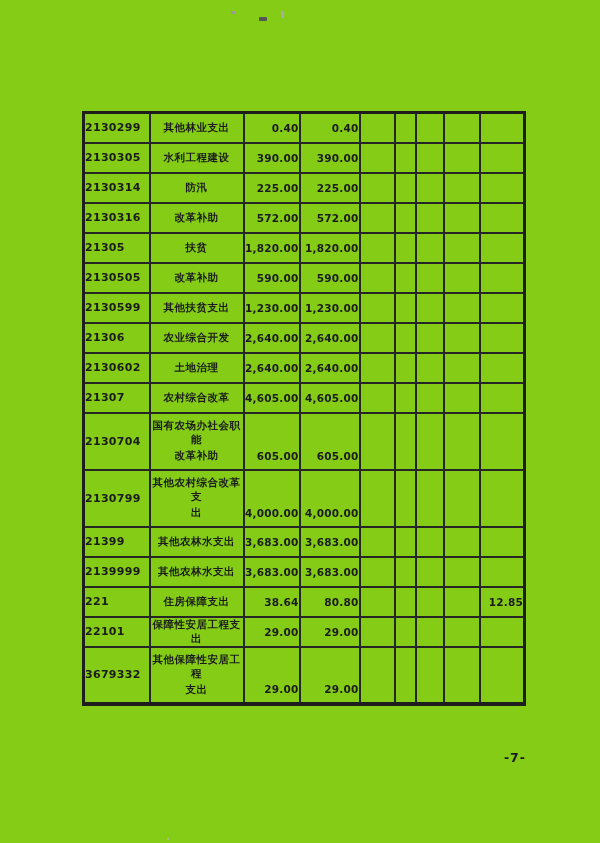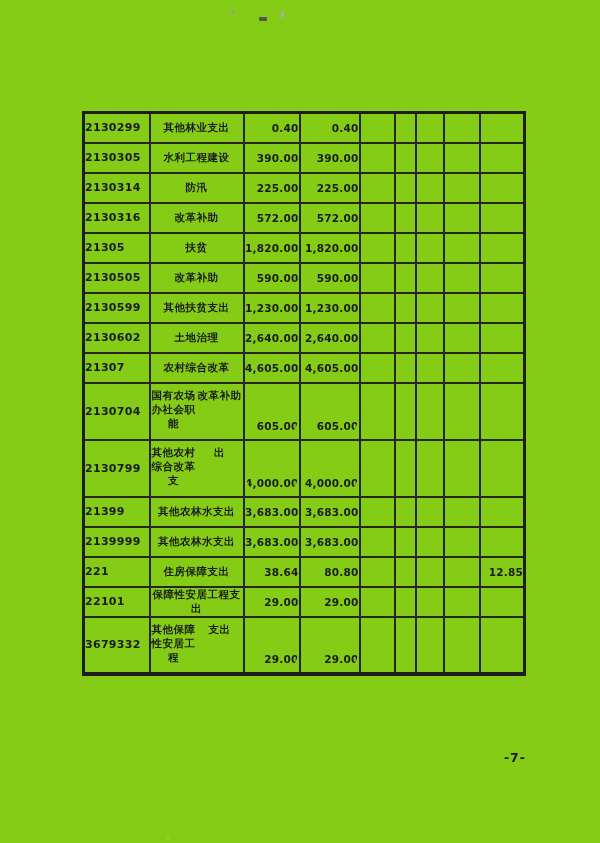--- a/index.html
+++ b/index.html
@@ -35,24 +35,24 @@
     overflow:hidden;
     padding:0;
     vertical-align:middle;
   }
   tr.reg{height:30px;}
   tr.tall{height:57px;}
 
   td.code{font-size:11px;padding-left:5px;letter-spacing:0.3px;text-align:left;}
   td.name{text-align:center;font-size:10.5px;letter-spacing:0.5px;margin-top:20px;}
   td.num{text-align:right;padding-right:5px;font-size:10.5px;letter-spacing:0.2px;}
-  tr.tall td.num{vertical-align:bottom;padding-bottom:7px;border-radius:22px;}
+  tr.tall td.num{vertical-align:bottom;padding-bottom:7px;}
   .namebox{width:100%;}
   tr.tall td.name .namebox{
-    display:flex;justify-content:space-between;
+    display:flex;flex-direction:column;justify-content:space-between;
     height:44px;padding:5px 0;
   }
   tr.tall td.name .namebox div{width:100%;text-align:center;}
 
   .pageno{
     position:absolute;top:750px;left:478px;width:48px;
     text-align:right;
     font-size:12.5px;font-weight:700;color:#1b1b1b;
     letter-spacing:1px;
   }
@@ -179,35 +179,50 @@
           </td>
           <td class="num">1,230.00</td>
           <td class="num">1,230.00</td>
           <td class="num"></td>
           <td class="num"></td>
           <td class="num"></td>
           <td class="num"></td>
           <td class="num"></td>
         </tr>
         <tr class="reg">
-          <td class="code">2130602</td>
-          <td class="name">
-            <div class="namebox">
-              <div>土地治理</div>
+          <td class="code">21306</td>
+          <td class="name">
+            <div class="namebox">
+              <div>农业综合开发</div>
             </div>
           </td>
           <td class="num">2,640.00</td>
           <td class="num">2,640.00</td>
           <td class="num"></td>
           <td class="num"></td>
           <td class="num"></td>
           <td class="num"></td>
           <td class="num"></td>
         </tr>
         <tr class="reg">
+          <td class="code">2130602</td>
+          <td class="name">
+            <div class="namebox">
+              <div>土地治理</div>
+            </div>
+          </td>
+          <td class="num">2,640.00</td>
+          <td class="num">2,640.00</td>
+          <td class="num"></td>
+          <td class="num"></td>
+          <td class="num"></td>
+          <td class="num"></td>
+          <td class="num"></td>
+        </tr>
+        <tr class="reg">
           <td class="code">21307</td>
           <td class="name">
             <div class="namebox">
               <div>农村综合改革</div>
             </div>
           </td>
           <td class="num">4,605.00</td>
           <td class="num">4,605.00</td>
           <td class="num"></td>
           <td class="num"></td>

